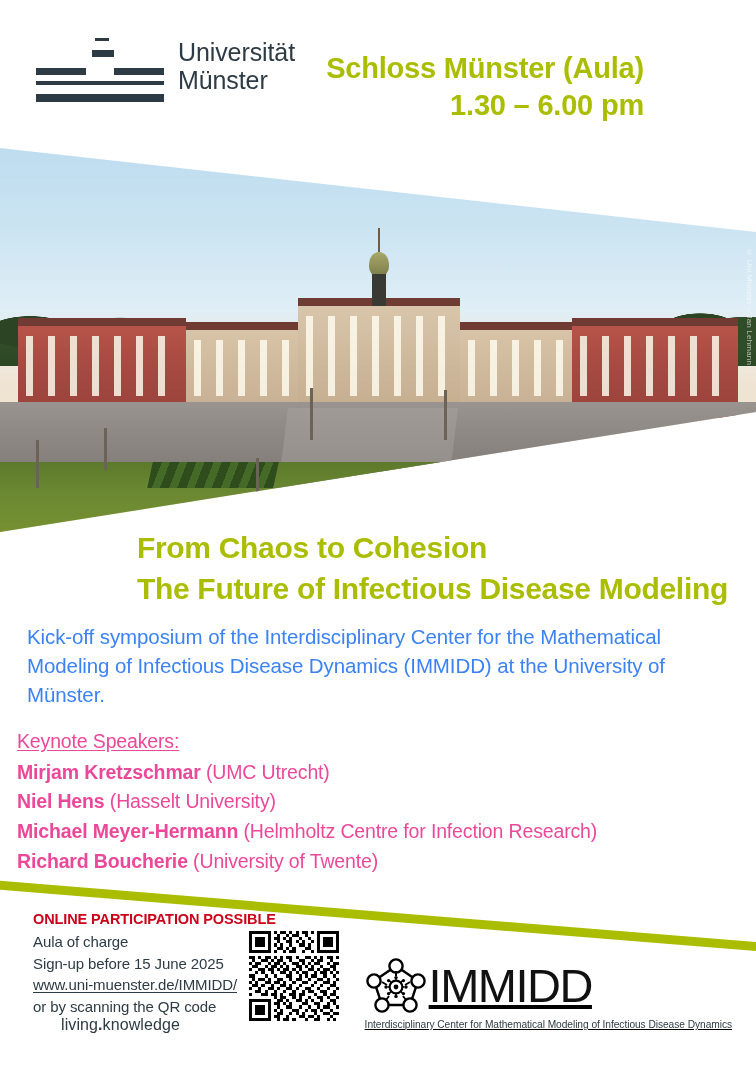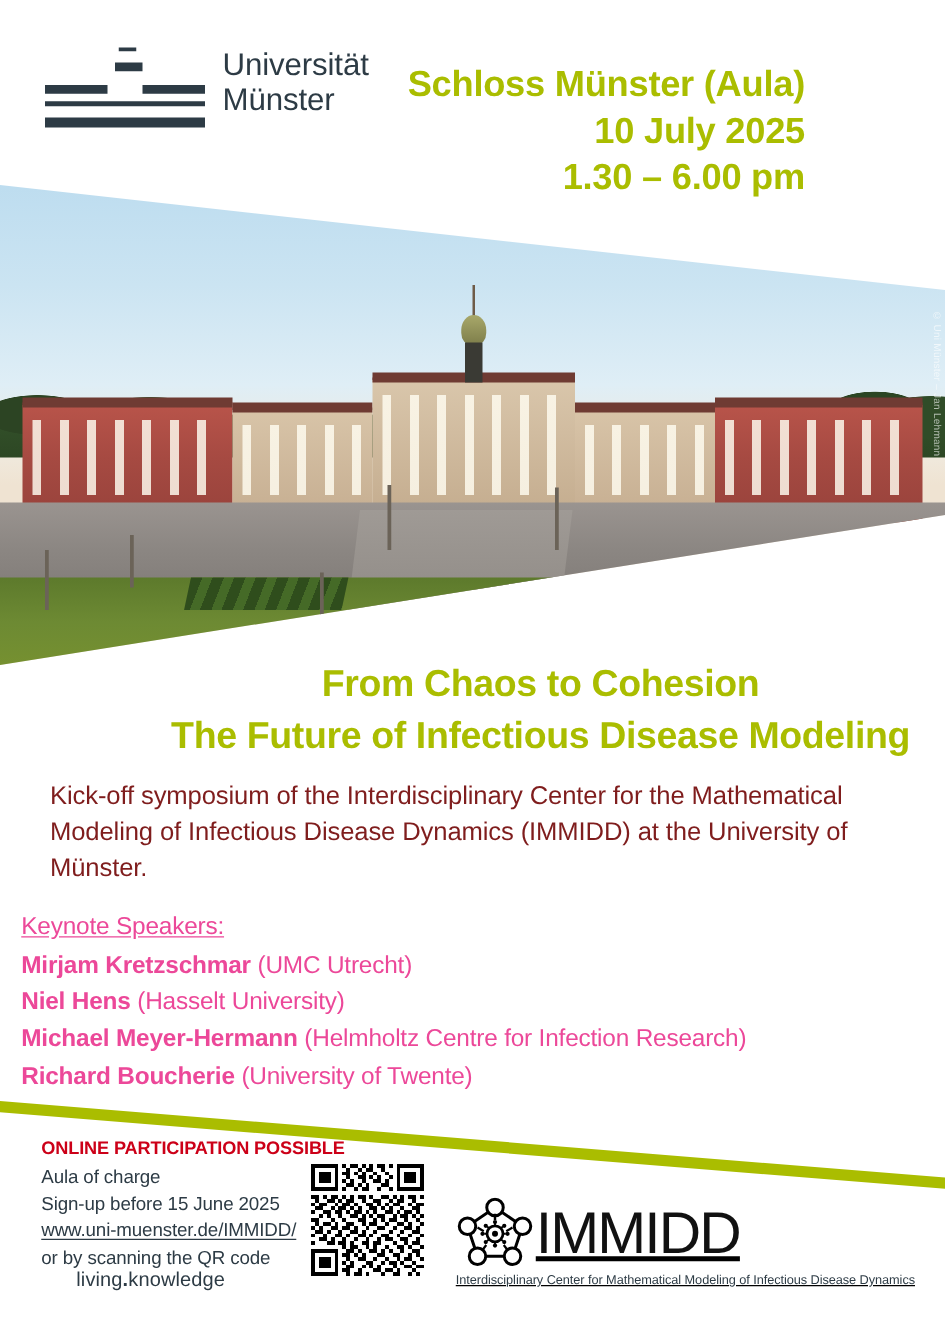--- a/index.html
+++ b/index.html
@@ -231,37 +231,37 @@
     white-space: nowrap;
     writing-mode: vertical-rl;
     z-index: 12;
   }
 
   
   .titles {
     position: absolute;
     right: 28px;
     top: 528px;
-    text-align: center;
+    text-align: left;
     color: #aabd00;
     font-weight: bold;
     font-size: 30px;
     line-height: 1.36;
     letter-spacing: -0.3px;
     z-index: 20;
     white-space: nowrap;
   }
 
   
   .blurb {
     position: absolute;
-    left: 40px;
+    left: 27px;
     top: 622px;
     width: 660px;
-    color: #7f1d1d;
+    color: #3b82f6;
     font-size: 20.5px;
     line-height: 1.42;
     letter-spacing: -0.1px;
   }
 
   .speakers {
     position: absolute;
     left: 17px;
     top: 727px;
     width: 700px;
@@ -381,21 +381,20 @@
         <i class="bar-bottom"></i>
       </div>
       <div class="uni-words">
         <div>Universität</div>
         <div>Münster</div>
       </div>
     </div>
 
     <div class="event-info">
       <div>Schloss Münster (Aula)</div>
-      <div>10 July 2025</div>
       <div>1.30 – 6.00 pm</div>
     </div>
   </div>
 
   <div class="photo-band">
     <div class="photo-sky"></div>
     <div class="tree-line"></div>
 
     <div class="palace">
       <div class="facade f-left">

